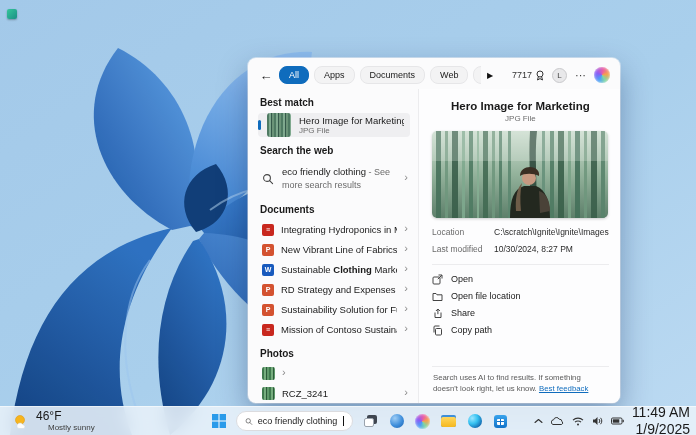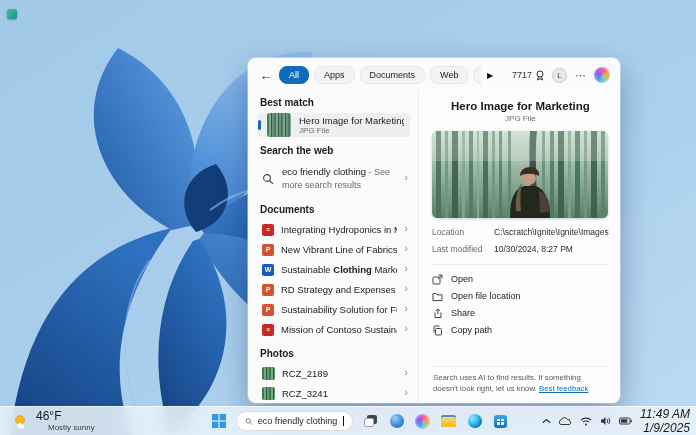--- a/index.html
+++ b/index.html
@@ -69,21 +69,21 @@
   .weather-temp { font-size:12px; color:#1a1a1a; }
   .weather-cond { font-size:8px; color:#3c3c3c;padding-left:12px; }
   .tb-center { position:absolute; left:210px; top:0; bottom:0; display:flex; align-items:center; gap:9px; }
   .tb-icon { width:17px; height:17px; display:flex; align-items:center; justify-content:center; cursor:pointer; }
   .tb-search { display:flex; align-items:center; gap:5px; width:117px; height:20px; background:#fff; border:1px solid #dcdcdf; border-radius:11px; padding:0 8px; cursor:text; }
   .tb-search-text { font-size:9px; color:#1a1a1a; white-space:nowrap; }
   .caret { display:inline-block; width:1px; height:10px; background:#111; vertical-align:middle; margin-left:1px; }
   .tray { position:absolute; right:6px; top:0; bottom:0; display:flex; align-items:center; gap:8px; }
   .tray-icon { display:flex; align-items:center; justify-content:center; cursor:pointer; }
   .tray-clock { display:flex; flex-direction:column; align-items:flex-end; line-height:1.2; cursor:pointer; }
-  .tray-time, .tray-date { font-size:12px; color:#1a1a1a;font-style:italic; }
+  .tray-time, .tray-date { font-size:14px; color:#1a1a1a; }
 
   b { font-weight:bold; }
 </style>
 </head>
 <body>
 
 <div id="desktop">
 
   <svg id="wallpaper" viewBox="0 0 696 435" aria-hidden="true">
     <defs>
@@ -203,21 +203,20 @@
               <span class="fi pdf">≡</span>
               <span class="row-label"><span>Mission of Contoso Sustainable F...</span></span>
               <span class="chev">›</span>
             </div>
           </div>
 
         <div class="sec-header">Photos</div>
         <div id="photo-list">
             <div class="list-row">
               <span class="ph-thumb green"></span>
-              <span class="row-label">RCZ_2189</span>
               <span class="chev">›</span>
             </div>
             <div class="list-row">
               <span class="ph-thumb green"></span>
               <span class="row-label">RCZ_3241</span>
               <span class="chev">›</span>
             </div>
           </div>
       </div>
 

